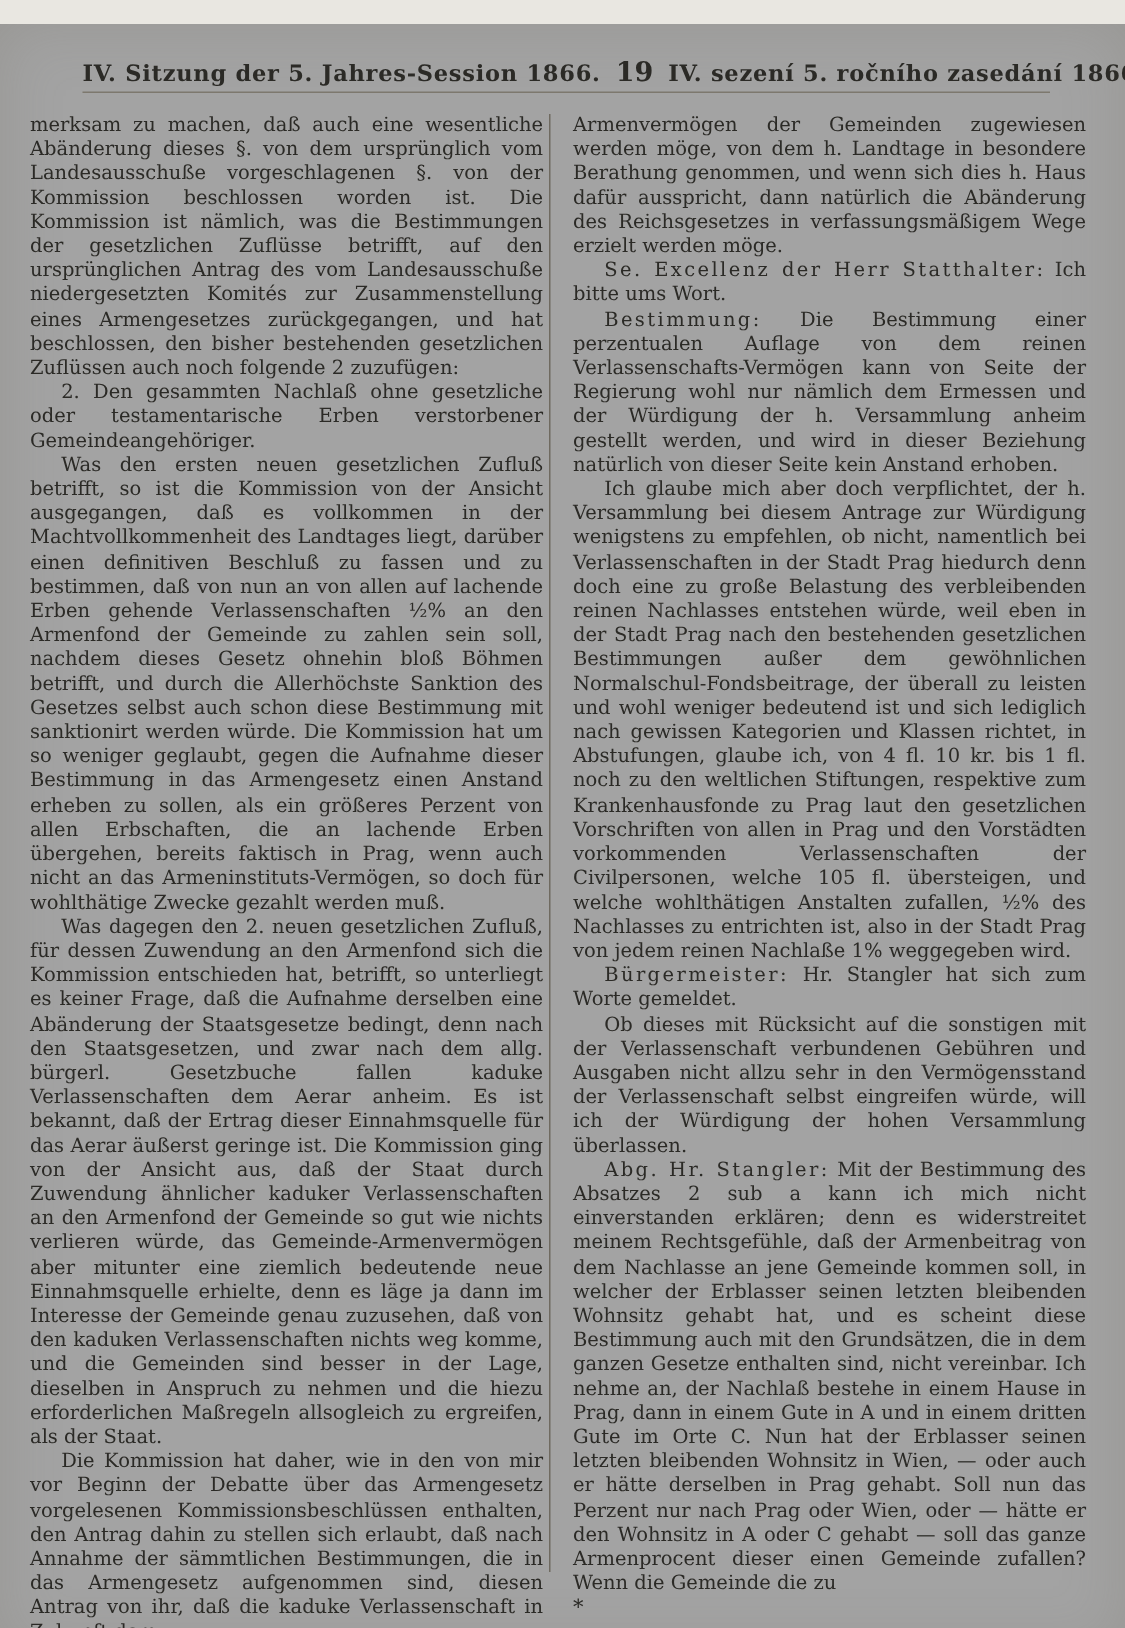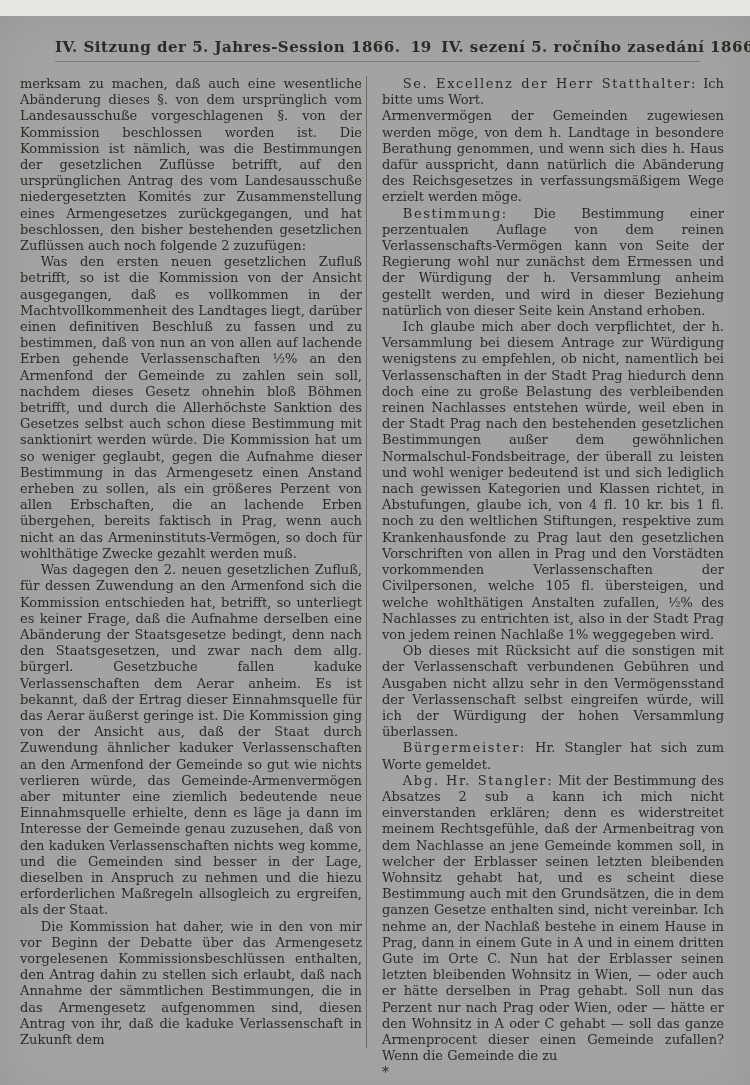--- a/index.html
+++ b/index.html
@@ -29,21 +29,21 @@
     align-items: baseline;
     font-size: 15px;
     white-space: nowrap;
   }
   .header .title-left {
     font-weight: bold;
     letter-spacing: 0.5px;
   }
   .header .page-num {
     font-weight: bold;
-    font-size: 15px;
+    font-size: 18px;
     padding: 0 10px;
   }
   .header .title-right {
     font-weight: bold;
     letter-spacing: 0.5px;
   }
   .header-rule {
     position: absolute;
     top: 45px;
     left: 55px;
@@ -95,29 +95,30 @@
     <span class="title-left">IV. Sitzung der 5. Jahres-Session 1866.</span>
     <span class="page-num">19</span>
     <span class="title-right">IV. sezení 5. ročního zasedání 1866.</span>
   </div>
   <div class="header-rule"></div>
 
   <div class="col-divider"></div>
 
   <div class="col col-left">
     <p class="para no-indent"><span>merksam zu machen, daß auch eine wesentliche Abänderung dieses §. von dem ursprünglich vom Landesausschuße vorgeschlagenen §. von der Kommission beschlossen worden ist. Die Kommission ist nämlich, was die Bestimmungen der gesetzlichen Zuflüsse betrifft, auf den ursprünglichen Antrag des vom Landesausschuße niedergesetzten Komités zur Zusammenstellung eines Armengesetzes zurückgegangen, und hat beschlossen, den bisher bestehenden gesetzlichen Zuflüssen auch noch folgende 2 zuzufügen:</span></p>
+    <p class="para"><span>2. Den gesammten Nachlaß ohne gesetzliche oder testamentarische Erben verstorbener Gemeindeangehöriger.</span></p>
     <p class="para"><span>Was den ersten neuen gesetzlichen Zufluß betrifft, so ist die Kommission von der Ansicht ausgegangen, daß es vollkommen in der Machtvollkommenheit des Landtages liegt, darüber einen definitiven Beschluß zu fassen und zu bestimmen, daß von nun an von allen auf lachende Erben gehende Verlassenschaften ½% an den Armenfond der Gemeinde zu zahlen sein soll, nachdem dieses Gesetz ohnehin bloß Böhmen betrifft, und durch die Allerhöchste Sanktion des Gesetzes selbst auch schon diese Bestimmung mit sanktionirt werden würde. Die Kommission hat um so weniger geglaubt, gegen die Aufnahme dieser Bestimmung in das Armengesetz einen Anstand erheben zu sollen, als ein größeres Perzent von allen Erbschaften, die an lachende Erben übergehen, bereits faktisch in Prag, wenn auch nicht an das Armeninstituts-Vermögen, so doch für wohlthätige Zwecke gezahlt werden muß.</span></p>
     <p class="para"><span>Was dagegen den 2. neuen gesetzlichen Zufluß, für dessen Zuwendung an den Armenfond sich die Kommission entschieden hat, betrifft, so unterliegt es keiner Frage, daß die Aufnahme derselben eine Abänderung der Staatsgesetze bedingt, denn nach den Staatsgesetzen, und zwar nach dem allg. bürgerl. Gesetzbuche fallen kaduke Verlassenschaften dem Aerar anheim. Es ist bekannt, daß der Ertrag dieser Einnahmsquelle für das Aerar äußerst geringe ist. Die Kommission ging von der Ansicht aus, daß der Staat durch Zuwendung ähnlicher kaduker Verlassenschaften an den Armenfond der Gemeinde so gut wie nichts verlieren würde, das Gemeinde-Armenvermögen aber mitunter eine ziemlich bedeutende neue Einnahmsquelle erhielte, denn es läge ja dann im Interesse der Gemeinde genau zuzusehen, daß von den kaduken Verlassenschaften nichts weg komme, und die Gemeinden sind besser in der Lage, dieselben in Anspruch zu nehmen und die hiezu erforderlichen Maßregeln allsogleich zu ergreifen, als der Staat.</span></p>
     <p class="para"><span>Die Kommission hat daher, wie in den von mir vor Beginn der Debatte über das Armengesetz vorgelesenen Kommissionsbeschlüssen enthalten, den Antrag dahin zu stellen sich erlaubt, daß nach Annahme der sämmtlichen Bestimmungen, die in das Armengesetz aufgenommen sind, diesen Antrag von ihr, daß die kaduke Verlassenschaft in Zukunft dem</span></p>
   </div>
 
   <div class="col col-right">
+    <p class="para no-indent"><span>Armenvermögen der Gemeinden zugewiesen werden möge, von dem h. Landtage in besondere Berathung genommen, und wenn sich dies h. Haus dafür ausspricht, dann natürlich die Abänderung des Reichsgesetzes in verfassungsmäßigem Wege erzielt werden möge.</span></p>
     <p class="para"><span class="speaker">Se. Excellenz der Herr Statthalter:</span> <span>Ich bitte ums Wort.</span></p>
-    <p class="para no-indent"><span>Armenvermögen der Gemeinden zugewiesen werden möge, von dem h. Landtage in besondere Berathung genommen, und wenn sich dies h. Haus dafür ausspricht, dann natürlich die Abänderung des Reichsgesetzes in verfassungsmäßigem Wege erzielt werden möge.</span></p>
-    <p class="para"><span class="speaker">Bestimmung:</span> <span>Die Bestimmung einer perzentualen Auflage von dem reinen Verlassenschafts-Vermögen kann von Seite der Regierung wohl nur zunächst dem Ermessen und der Würdigung der h. Versammlung anheim gestellt werden, und wird in dieser Beziehung natürlich von dieser Seite kein Anstand erhoben.</span></p>
+    <p class="para"><span class="speaker">Bestimmung:</span> <span>Die Bestimmung einer perzentualen Auflage von dem reinen Verlassenschafts-Vermögen kann von Seite der Regierung wohl nur nämlich dem Ermessen und der Würdigung der h. Versammlung anheim gestellt werden, und wird in dieser Beziehung natürlich von dieser Seite kein Anstand erhoben.</span></p>
     <p class="para"><span>Ich glaube mich aber doch verpflichtet, der h. Versammlung bei diesem Antrage zur Würdigung wenigstens zu empfehlen, ob nicht, namentlich bei Verlassenschaften in der Stadt Prag hiedurch denn doch eine zu große Belastung des verbleibenden reinen Nachlasses entstehen würde, weil eben in der Stadt Prag nach den bestehenden gesetzlichen Bestimmungen außer dem gewöhnlichen Normalschul-Fondsbeitrage, der überall zu leisten und wohl weniger bedeutend ist und sich lediglich nach gewissen Kategorien und Klassen richtet, in Abstufungen, glaube ich, von 4 fl. 10 kr. bis 1 fl. noch zu den weltlichen Stiftungen, respektive zum Krankenhausfonde zu Prag laut den gesetzlichen Vorschriften von allen in Prag und den Vorstädten vorkommenden Verlassenschaften der Civilpersonen, welche 105 fl. übersteigen, und welche wohlthätigen Anstalten zufallen, ½% des Nachlasses zu entrichten ist, also in der Stadt Prag von jedem reinen Nachlaße 1% weggegeben wird.</span></p>
+    <p class="para"><span class="speaker">Bürgermeister:</span> <span>Hr. Stangler hat sich zum Worte gemeldet.</span></p>
     <p class="para"><span>Ob dieses mit Rücksicht auf die sonstigen mit der Verlassenschaft verbundenen Gebühren und Ausgaben nicht allzu sehr in den Vermögensstand der Verlassenschaft selbst eingreifen würde, will ich der Würdigung der hohen Versammlung überlassen.</span></p>
-    <p class="para"><span class="speaker">Bürgermeister:</span> <span>Hr. Stangler hat sich zum Worte gemeldet.</span></p>
     <p class="para"><span class="speaker">Abg. Hr. Stangler:</span> <span>Mit der Bestimmung des Absatzes 2 sub a kann ich mich nicht einverstanden erklären; denn es widerstreitet meinem Rechtsgefühle, daß der Armenbeitrag von dem Nachlasse an jene Gemeinde kommen soll, in welcher der Erblasser seinen letzten bleibenden Wohnsitz gehabt hat, und es scheint diese Bestimmung auch mit den Grundsätzen, die in dem ganzen Gesetze enthalten sind, nicht vereinbar. Ich nehme an, der Nachlaß bestehe in einem Hause in Prag, dann in einem Gute in A und in einem dritten Gute im Orte C. Nun hat der Erblasser seinen letzten bleibenden Wohnsitz in Wien, — oder auch er hätte derselben in Prag gehabt. Soll nun das Perzent nur nach Prag oder Wien, oder — hätte er den Wohnsitz in A oder C gehabt — soll das ganze Armenprocent dieser einen Gemeinde zufallen? Wenn die Gemeinde die zu</span></p>
     <p class="para no-indent footnote-star">*</p>
   </div>
 
 </div>
 
 </body></html>

